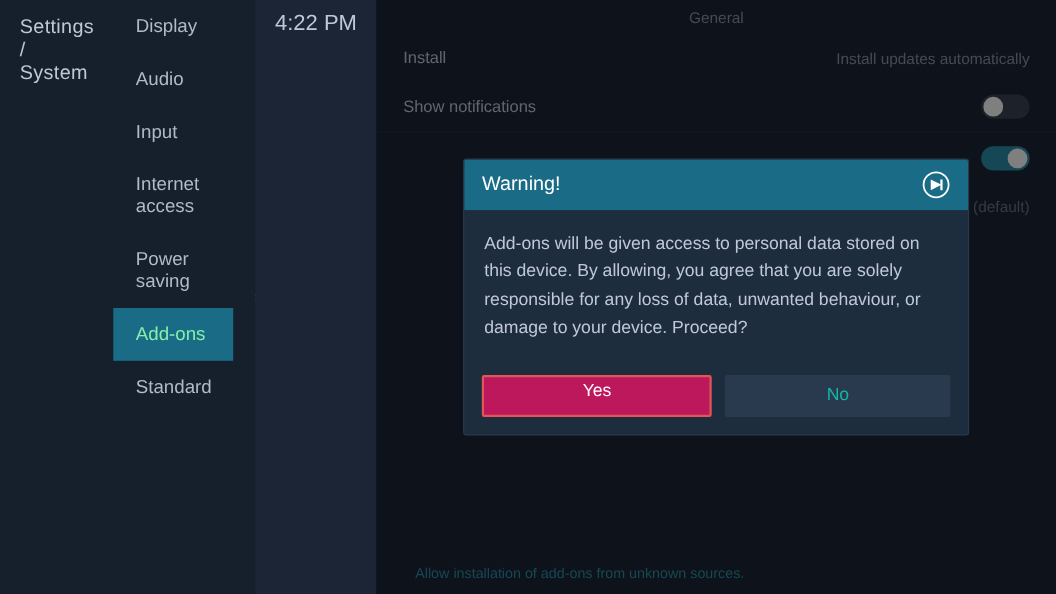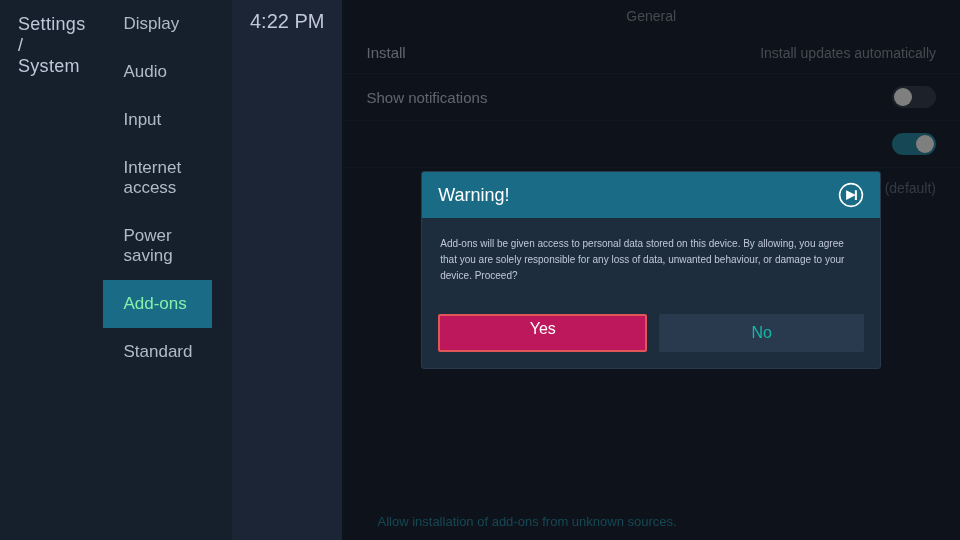--- a/index.html
+++ b/index.html
@@ -234,21 +234,21 @@
       position: relative;
     }
 
     .kodi-logo svg {
       width: 26px;
       height: 26px;
     }
 
     .modal-body {
       padding: 18px 18px;
-      font-size: 10px;
+      font-size: 16px;
       color: #c0c8d8;
       line-height: 1.6;
     }
 
     .modal-buttons {
       display: flex;
       padding: 12px 16px 16px;
       gap: 12px;
     }
 

